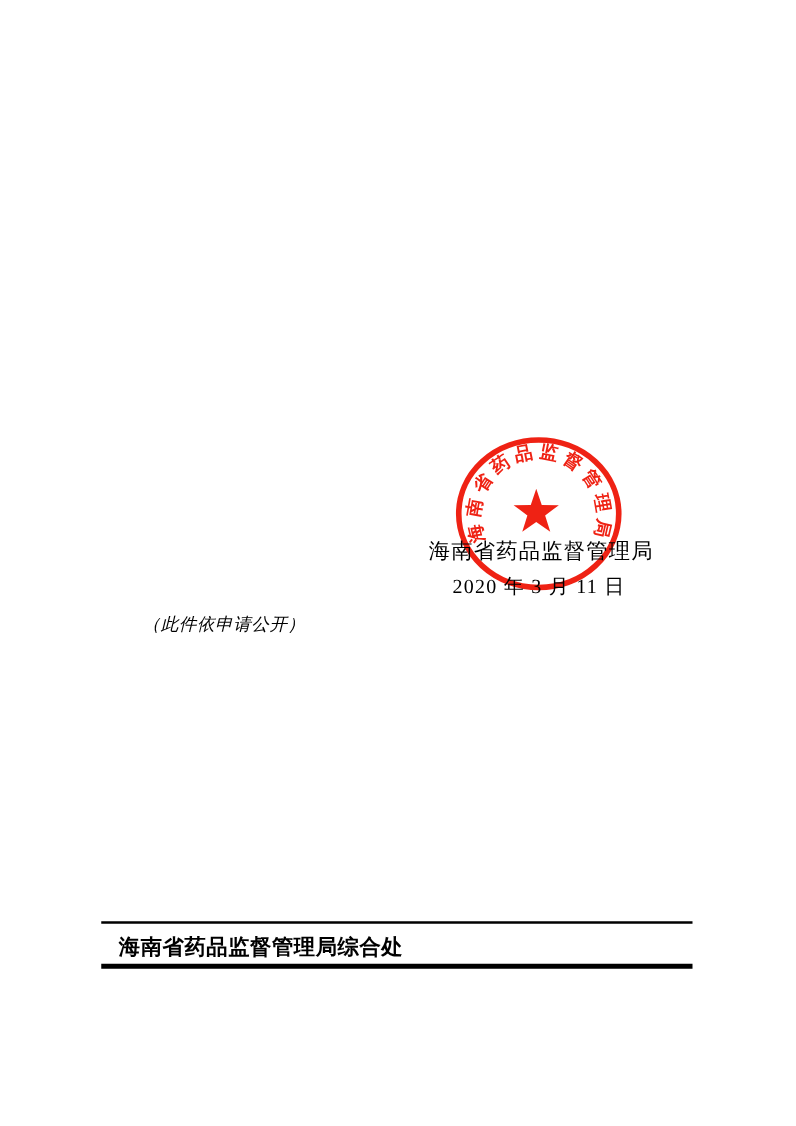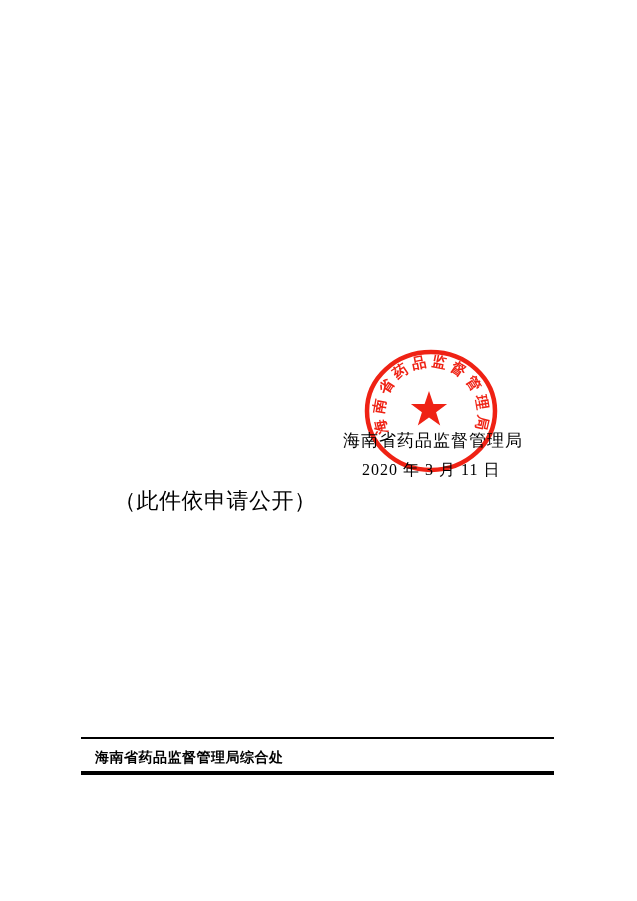--- a/index.html
+++ b/index.html
@@ -42,22 +42,23 @@
     line-height: 24px; white-space: nowrap;
   }
   .sig-date {
     position: absolute; left: 362px; top: 459px;
     width: 180px; font-size: 16px; letter-spacing: 1px;
     line-height: 22px; white-space: nowrap;
   }
 
   .disclosure {
     position: absolute; left: 114px; top: 489px;
-    font-size: 22px; line-height: 24px; letter-spacing: 0.5px;
+    font-size: 14px; line-height: 24px; letter-spacing: 0.5px;
     white-space: nowrap;
+    font-style: italic;
   }
 
   
   .seal {
     position: absolute; left: 358px; top: 341px;
     width: 148px; height: 138px;
     mix-blend-mode: multiply;
     opacity: 0.92;
     pointer-events: none;
   }
@@ -72,21 +73,21 @@
   .footer-rule-thin {
     position: absolute; left: 81px; top: 737px;
     width: 473px; height: 2px; background: #000;
   }
   .footer-rule-thick {
     position: absolute; left: 81px; top: 771px;
     width: 473px; height: 4px; background: #000;
   }
   .footer-office {
     position: absolute; left: 95px; top: 748px;
-    font-size: 14px; font-weight: bold; letter-spacing: 0.5px;
+    font-size: 17px; font-weight: bold; letter-spacing: 0.5px;
     line-height: 20px; white-space: nowrap;
   }
   .footer-printdate {
     position: absolute; right: 96px; top: 748px;
     font-size: 15px; letter-spacing: 0.5px;
     line-height: 20px; white-space: nowrap;
   }
 </style>
 </head>
 <body>

